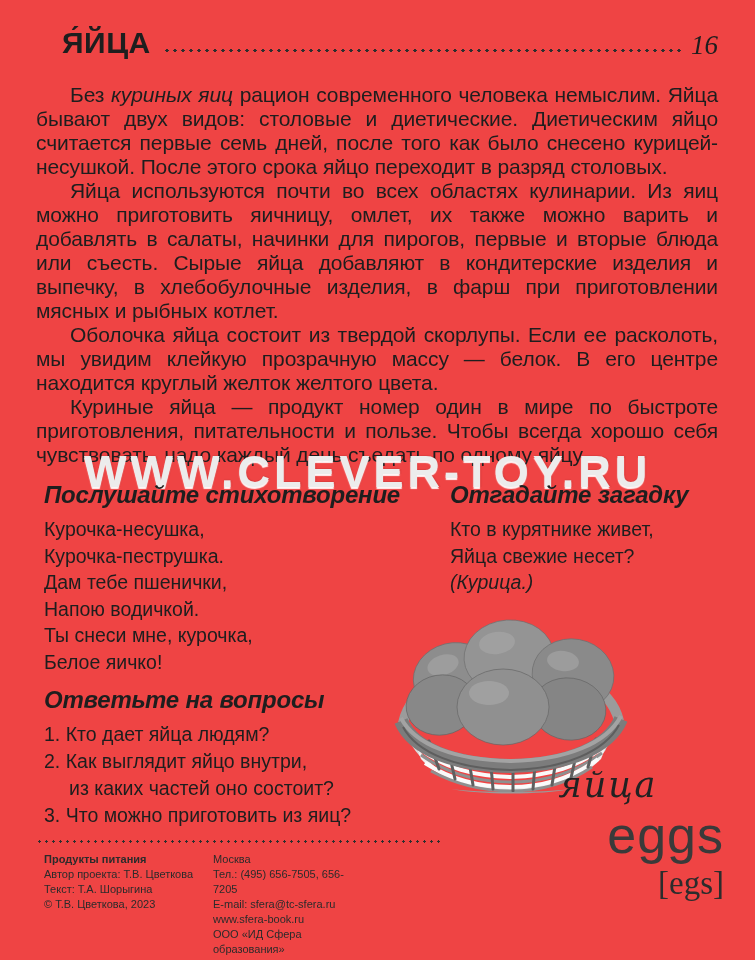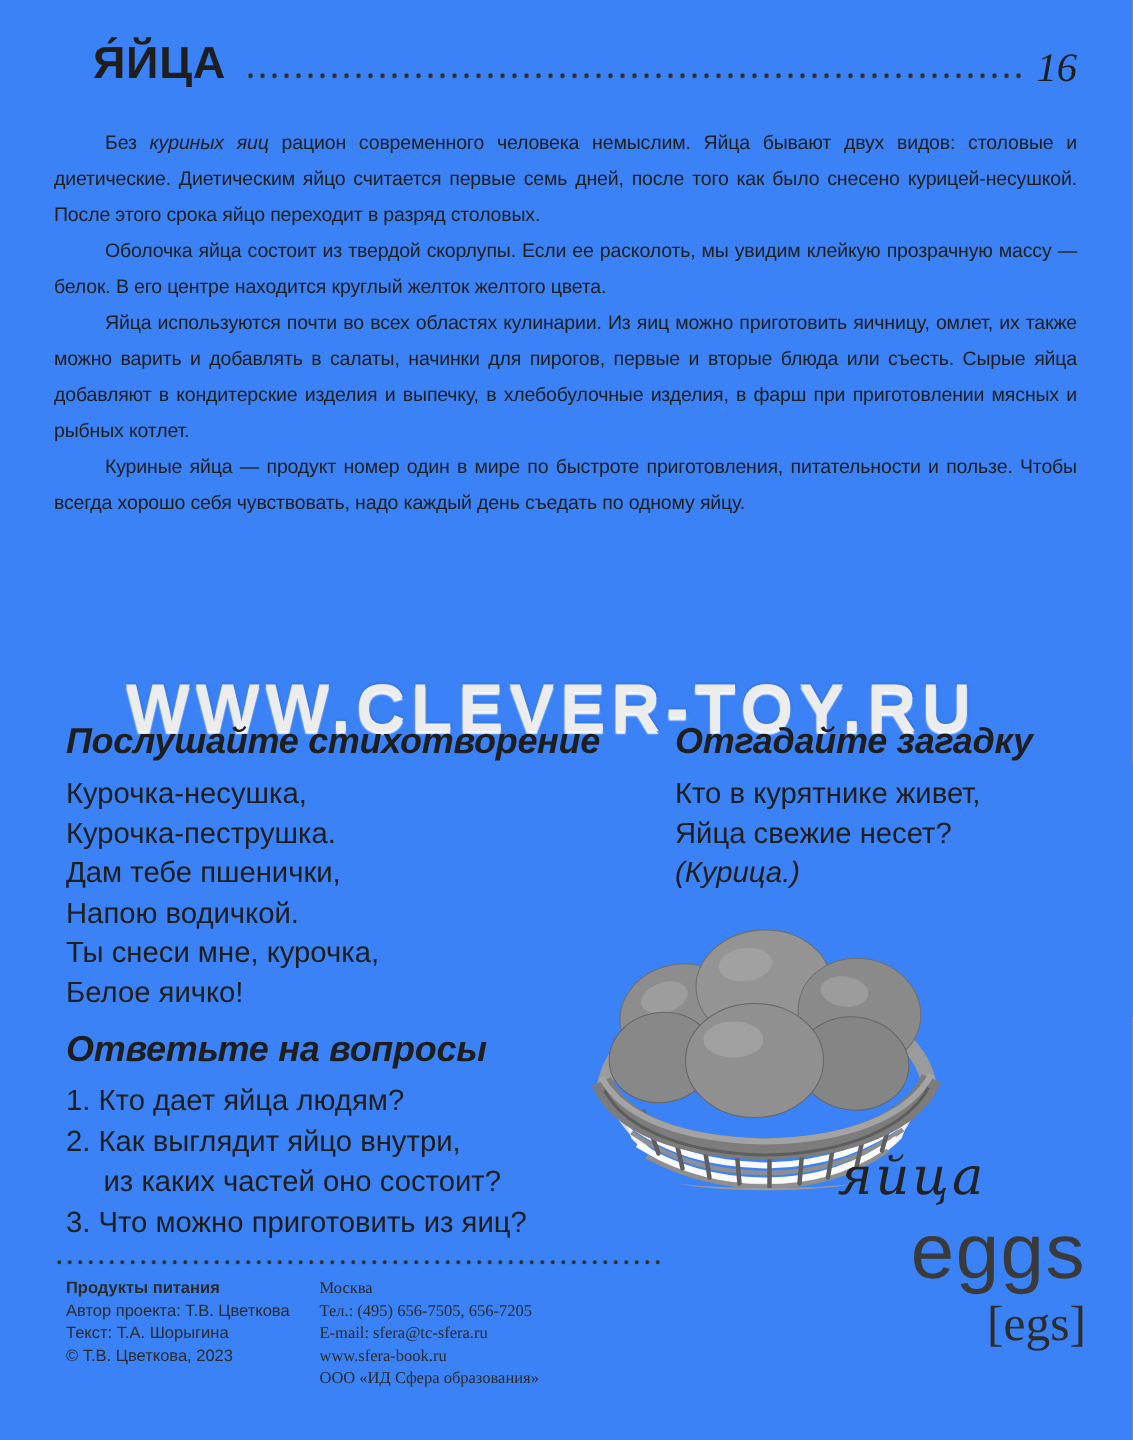--- a/index.html
+++ b/index.html
@@ -1,30 +1,30 @@
 <!DOCTYPE html>
 <html><head>
 <meta charset="utf-8">
 <style>
   html,body{margin:0;padding:0;background:#9c9c9c;}
   .page{
-    position:relative;width:755px;height:960px;background:#3b82f6;
+    position:relative;width:755px;height:960px;background:#ef4444;
     margin:0 auto;overflow:hidden;
     font-family:"Liberation Sans", sans-serif;color:#1e1e1e;
   }
   
   .header{position:absolute;left:62px;top:26px;width:656px;display:flex;align-items:flex-end;}
   .page-title{font-size:30px;font-weight:bold;letter-spacing:.5px;line-height:34px;white-space:nowrap;}
   .leader-dots{flex:1;height:5px;margin:0 10px 7px 12px;
     background-image:radial-gradient(circle,#2e2e2e 1.5px,transparent 1.7px);
     background-size:8px 5px;background-repeat:repeat-x;background-position:0 50%;}
   .page-number{font-family:"Liberation Serif",serif;font-style:italic;font-size:27px;line-height:30px;}
   
   .body-text{position:absolute;left:36px;top:83px;width:682px;}
-  .body-text p{margin:0;text-align:justify;text-indent:34px;font-size:13px;line-height:24px;letter-spacing:-0.1px;}
+  .body-text p{margin:0;text-align:justify;text-indent:34px;font-size:21px;line-height:24px;letter-spacing:-0.1px;}
   
   .watermark{position:absolute;left:84px;top:446px;z-index:1;
     font-size:45px;font-weight:800;letter-spacing:4px;color:#ececec;white-space:nowrap;
     text-shadow:0 2px 1px rgba(255,255,255,.95),0 -1px 1px rgba(0,0,0,.07),2px 0 1px rgba(0,0,0,.04);}
   
   .section-heading{font-size:24px;font-weight:bold;font-style:italic;letter-spacing:-0.2px;margin:0 0 7px 0;position:relative;z-index:2;}
   .poem{position:absolute;left:44px;top:481px;width:380px;z-index:2;}
   .poem-line,.riddle-line,.question-line{font-size:19.5px;line-height:26.5px;}
   .riddle{position:absolute;left:450px;top:481px;width:242px;z-index:2;}
   .riddle-answer{font-style:italic;padding-right:14px;}
@@ -37,41 +37,41 @@
   .vocab{position:absolute;left:500px;top:763px;width:224px;text-align:right;z-index:2;}
   .vocab-ru{font-family:"DejaVu Serif",serif;font-style:italic;font-size:35px;line-height:44px;color:#222;letter-spacing:2px;padding-right:8px;text-align:center;}
   .vocab-en{font-size:52px;line-height:56px;color:#3a3a3a;letter-spacing:1px;}
   .vocab-tr{font-family:"Liberation Serif",serif;font-size:33px;line-height:40px;color:#2c2c2c;}
   
   .footer-dots{position:absolute;left:36px;top:839px;width:408px;height:5px;
     background-image:radial-gradient(circle,#2e2e2e 1.2px,transparent 1.4px);
     background-size:7px 5px;background-repeat:repeat-x;background-position:0 50%;}
   .footer-col{position:absolute;top:852px;font-size:11px;line-height:15px;color:#2b2b2b;letter-spacing:0;}
   .footer-col1{left:44px;width:165px;}
-  .footer-col2{left:213px;width:150px;font-family:Liberation Serif, serif;}
+  .footer-col2{left:213px;width:150px;}
   .footer-bold{font-weight:bold;}
   .logo-wrap{position:absolute;left:364px;top:850px;width:86px;height:58px;}
 </style>
 </head>
 <body>
 
 <div class="page">
 
   <div class="header">
     <span class="page-title">Я́ЙЦА</span>
     <span class="leader-dots"></span>
     <span class="page-number">16</span>
   </div>
 
   <div class="watermark">WWW.CLEVER-TOY.RU</div>
 
   <div class="body-text">
     <p><span>Без </span><i>куриных яиц</i><span> рацион современного человека немыслим. Яйца бывают двух видов: столовые и диетические. Диетическим яйцо считается первые семь дней, после того как было снесено курицей-несушкой. После этого срока яйцо переходит в разряд столовых.</span></p>
+    <p>Яйца используются почти во всех областях кулинарии. Из яиц можно приготовить яичницу, омлет, их также можно варить и добавлять в салаты, начинки для пирогов, первые и вторые блюда или съесть. Сырые яйца добавляют в кондитерские изделия и выпечку, в хлебобулочные изделия, в фарш при приготовлении мясных и рыбных котлет.</p>
     <p>Оболочка яйца состоит из твердой скорлупы. Если ее расколоть, мы увидим клейкую прозрачную массу — белок. В его центре находится круглый желток желтого цвета.</p>
-    <p>Яйца используются почти во всех областях кулинарии. Из яиц можно приготовить яичницу, омлет, их также можно варить и добавлять в салаты, начинки для пирогов, первые и вторые блюда или съесть. Сырые яйца добавляют в кондитерские изделия и выпечку, в хлебобулочные изделия, в фарш при приготовлении мясных и рыбных котлет.</p>
     <p>Куриные яйца — продукт номер один в мире по быстроте приготовления, питательности и пользе. Чтобы всегда хорошо себя чувствовать, надо каждый день съедать по одному яйцу.</p>
   </div>
 
   <div class="poem">
     <div class="section-heading">Послушайте стихотворение</div>
     <div class="poem-line">Курочка-несушка,</div>
     <div class="poem-line">Курочка-пеструшка.</div>
     <div class="poem-line">Дам тебе пшенички,</div>
     <div class="poem-line">Напою водичкой.</div>
     <div class="poem-line">Ты снеси мне, курочка,</div>

